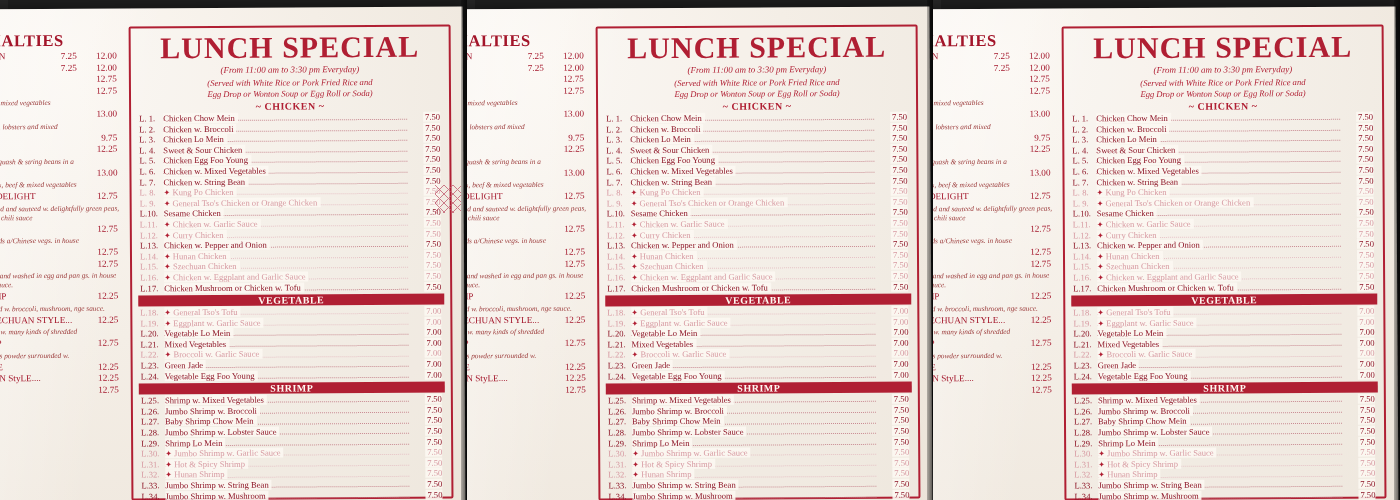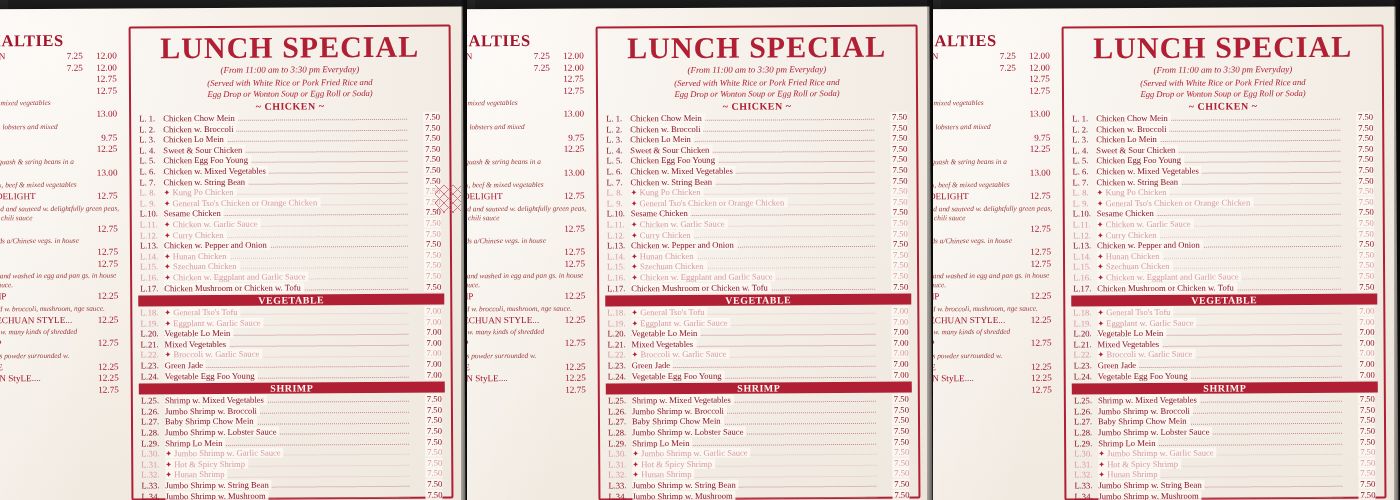--- a/index.html
+++ b/index.html
@@ -19,21 +19,21 @@
   .edge{position:absolute;left:0;top:0;width:8px;height:500px;background:#262626;}
   .edge2{position:absolute;right:0;top:0;width:6px;height:500px;
          background:linear-gradient(90deg,rgba(0,0,0,.25),rgba(0,0,0,.65));}
 
   
   .leftcol{position:absolute;left:8px;top:22px;width:150px;color:#a3152a;}
   .leftcol .hdr{font-size:16.5px;font-weight:bold;letter-spacing:.5px;
                 font-family:"Liberation Serif",serif;white-space:nowrap;}
   .lrow{position:relative;height:11.5px;font-size:9.2px;white-space:nowrap;}
   .lrow .nm{position:absolute;left:0;}
-  .lrow .p1{position:absolute;right:38px;text-align:right;}
+  .lrow .p1{position:absolute;right:44px;text-align:right;}
   .lrow .p2{position:absolute;right:4px;}
   .ldesc{font-size:7.3px;font-style:italic;color:#9b3a3a;line-height:9px;margin:1px 0 2px 0;}
 
   
   .panel{position:absolute;left:166px;top:18px;width:322px;height:474px;
          border:2px solid #b01f33;border-radius:2px;padding:4px 6px;box-sizing:border-box;
          background:rgba(255,255,255,.12);}
   .title{text-align:center;color:#b01f33;font-size:30px;font-weight:bold;
          letter-spacing:1px;line-height:32px;font-family:"Liberation Serif",serif;}
   .subt{text-align:center;color:#b01f33;font-size:9px;font-style:italic;margin-top:1px;}

